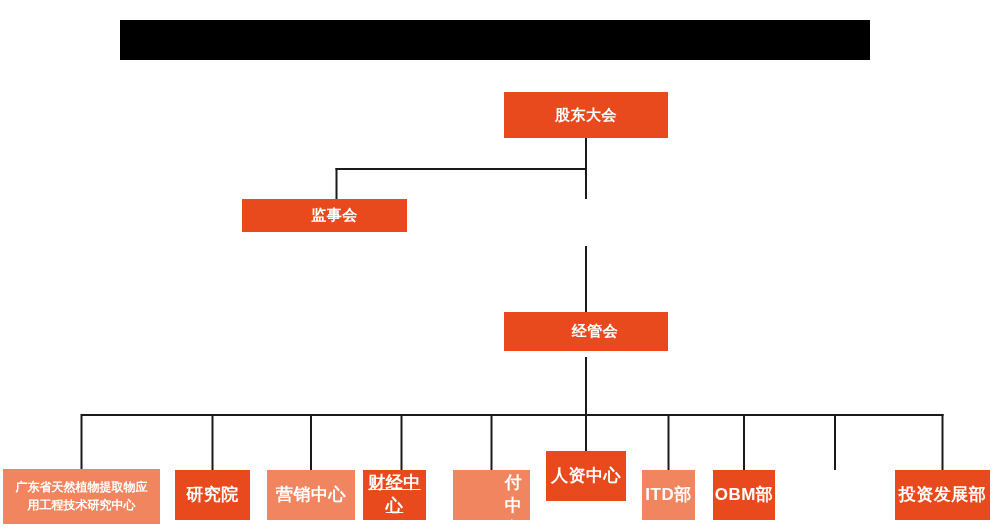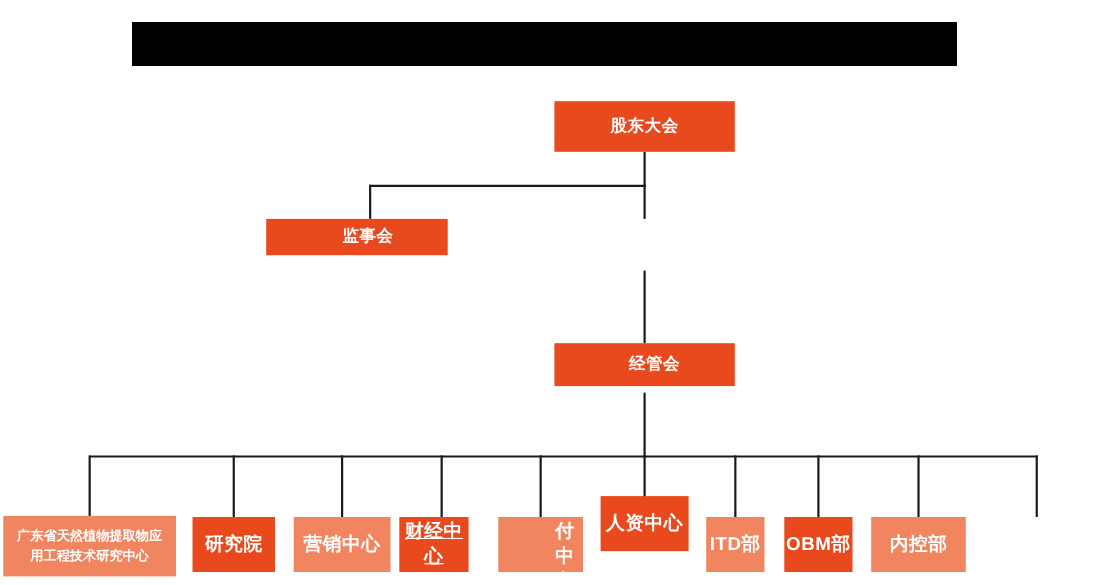--- a/index.html
+++ b/index.html
@@ -93,15 +93,15 @@
   <div class="node dark" style="left:504px; top:312px; width:164px; height:39px;padding-left:18px;">经管会</div>
 
   <div class="node light dept dept-long" style="left:3px; top:469px; width:157px; height:55px;">广东省天然植物提取物应用工程技术研究中心</div>
   <div class="node dark dept" style="left:175px; top:470px; width:75px; height:50px;">研究院</div>
   <div class="node light dept" style="left:267px; top:470px; width:88px; height:50px;">营销中心</div>
   <div class="node dark dept" style="left:363px; top:470px; width:63px; height:50px;text-decoration:underline;">财经中心</div>
   <div class="node light dept" style="left:453px; top:470px; width:77px; height:50px;padding-left:44px;">交付中心</div>
   <div class="node dark dept" style="left:546px; top:451px; width:80px; height:50px;">人资中心</div>
   <div class="node light dept" style="left:642px; top:470px; width:53px; height:50px;">ITD部</div>
   <div class="node dark dept" style="left:713px; top:470px; width:62px; height:50px;">OBM部</div>
-  <div class="node light dept" style="left:792px; top:470px; width:86px; height:50px;">内控部</div>
+  <div class="node dark dept" style="left:895px; top:470px; width:95px; height:50px;">投资发展部</div>
 
 </div>
 
 </body></html>

